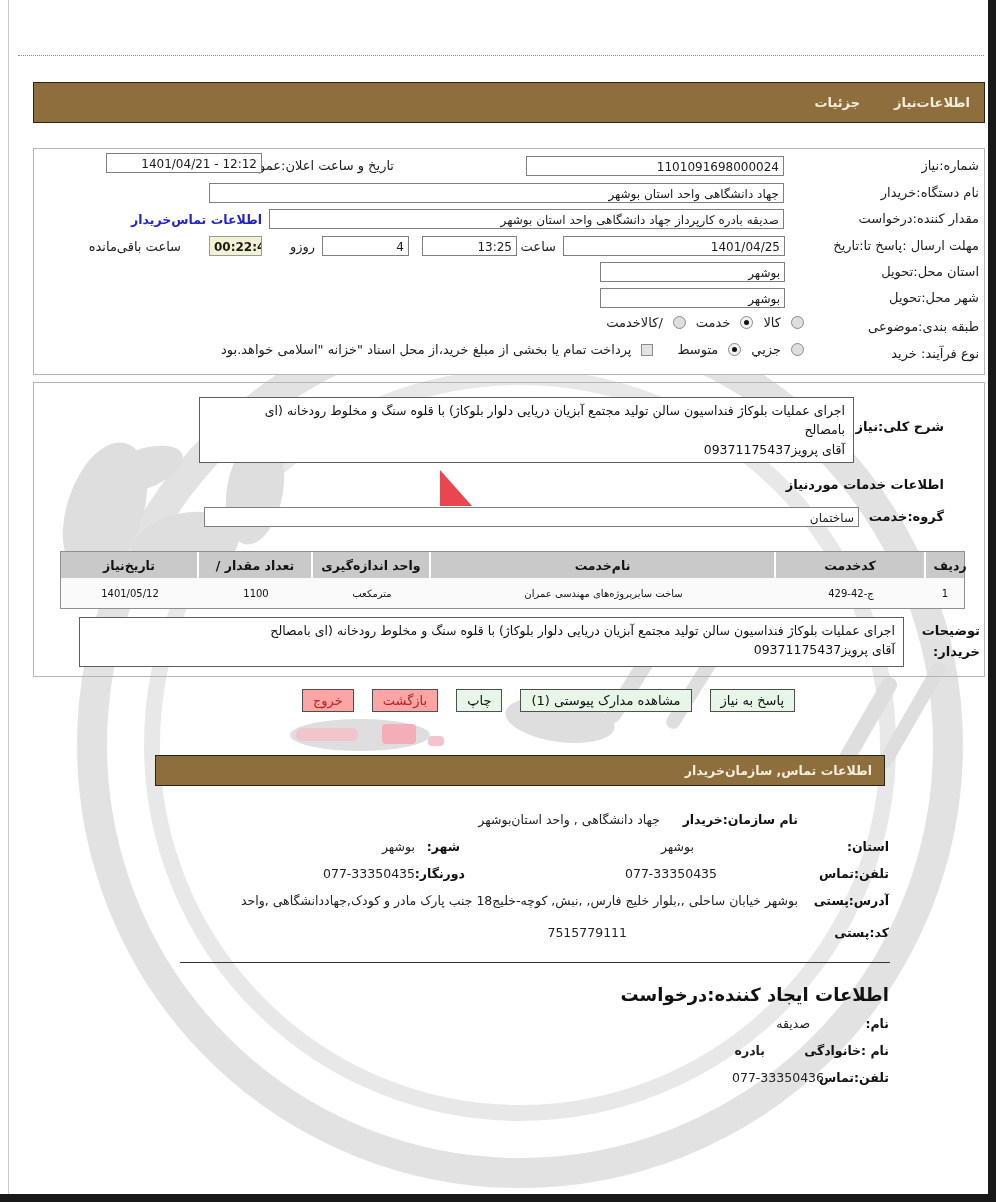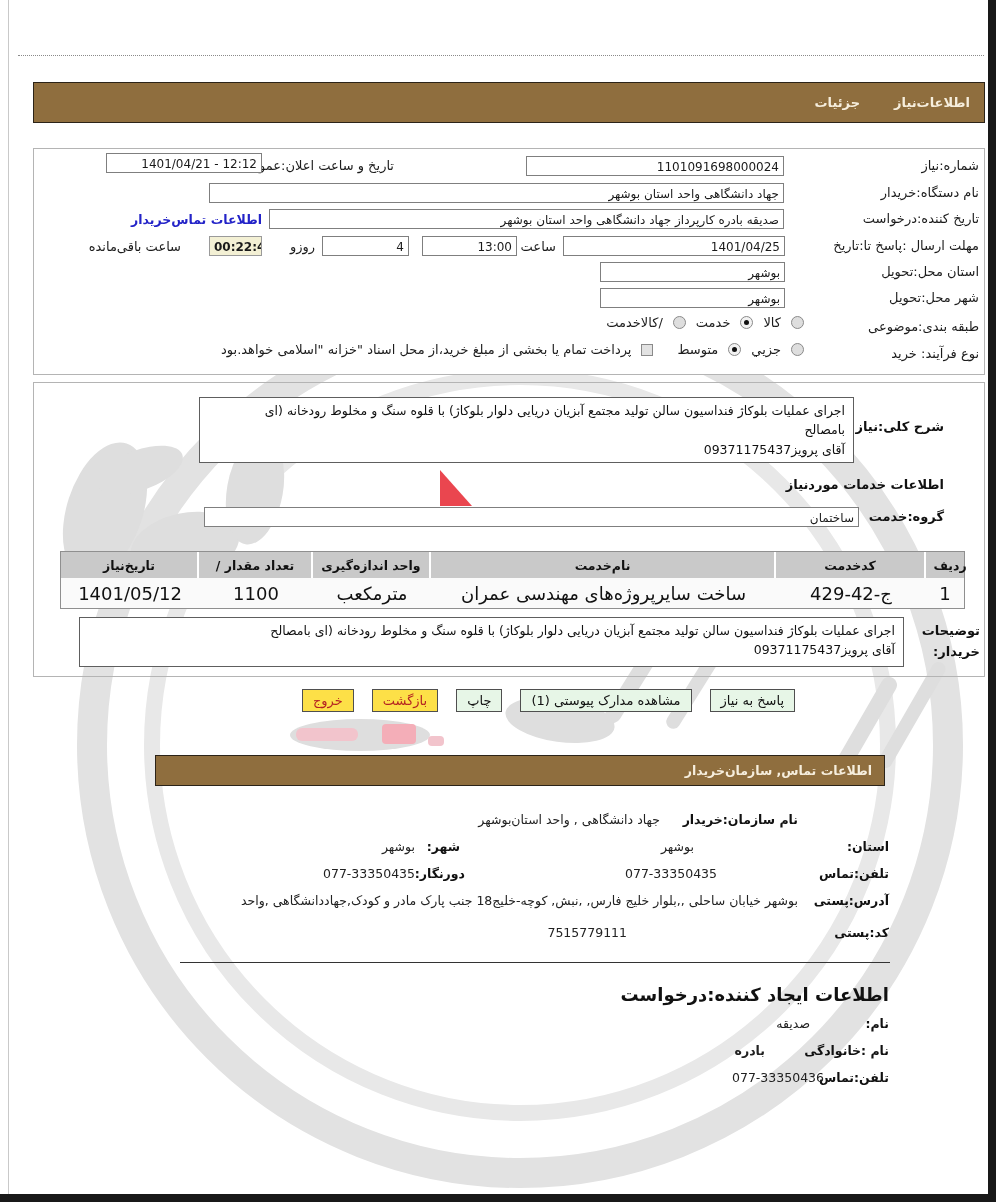--- a/index.html
+++ b/index.html
@@ -44,30 +44,30 @@
   .opt-label{font-size:13px;color:#1c1c1c;white-space:nowrap;}
   
   .descbox{border:1px solid #5e5e5e;background:#fff;box-sizing:border-box;
     font-size:12.5px;color:#111;text-align:right;direction:rtl;padding:3px 8px;line-height:1.55;}
   .secheader{font-size:13px;font-weight:bold;color:#111;white-space:nowrap;}
   
   .grid{border:1px solid #8f8f8f;background:#fff;box-sizing:border-box;}
   .grow{display:flex;direction:rtl;}
   .gh{background:#c9c9c9;font-weight:bold;font-size:12.5px;color:#111;
     display:flex;align-items:center;justify-content:center;height:26px;box-sizing:border-box;}
-  .gc{background:#fafafa;font-size:18px;color:#111;display:flex;align-items:center;
+  .gc{background:#fafafa;font-size:10px;color:#111;display:flex;align-items:center;
     justify-content:center;height:30px;box-sizing:border-box;}
   .ghead{gap:2px;background:#fff;}
   
   .btnrow{top:689px;right:201px;display:flex;direction:rtl;gap:18px;}
   .btn{height:23px;box-sizing:border-box;border:1px solid #4f4f4f;font-size:13px;
     display:flex;align-items:center;justify-content:center;padding:0 10px;
     font-family:"DejaVu Sans",sans-serif;cursor:pointer;white-space:nowrap;}
   .btn.green{background:#e7f6e7;color:#111;}
-  .btn.pink{background:#fde047;color:#b42222;}
+  .btn.pink{background:#fca5a5;color:#b42222;}
   
   .clabel{font-size:12.5px;font-weight:bold;color:#111;white-space:nowrap;}
   .cvalue{font-size:12.5px;color:#222;white-space:nowrap;}
   .divider{left:180px;top:962px;width:710px;height:0;border-top:1px solid #333;}
   .wm{left:0;top:0;width:996px;height:1202px;pointer-events:none;}
   .content{position:absolute;inset:0;}
 </style>
 </head>
 <body>
 
@@ -104,39 +104,39 @@
   <div class="abs dotted-line"></div>
 
   <div class="abs brownbar tabbar rtl">
     <span class="tab">اطلاعات‌نیاز</span>
     <span class="tab">جزئیات</span>
   </div>
 
   <div class="abs panel box1" style="position:absolute;">
     <span class="abs flabel" style="right:5px;top:9px;">شماره:نیاز</span>
     <span class="abs flabel" style="right:5px;top:36px;">نام دستگاه:خریدار</span>
-    <span class="abs flabel" style="right:5px;top:62px;">تاریخ کننده:درخواست</span>
+    <span class="abs flabel" style="right:5px;top:62px;">مقدار کننده:درخواست</span>
     <span class="abs flabel" style="right:5px;top:89px;margin-left:23px;">مهلت ارسال :پاسخ تا:تاریخ</span>
     <span class="abs flabel" style="right:5px;top:115px;">استان محل:تحویل</span>
     <span class="abs flabel" style="right:5px;top:141px;">شهر محل:تحویل</span>
     <span class="abs flabel" style="right:5px;top:170px;">طبقه بندی:موضوعی</span>
     <span class="abs flabel" style="right:5px;top:197px;">نوع فرآیند: خرید</span>
 
     <div class="abs inp ltr" style="right:200px;top:7px;width:258px;">1101091698000024</div>
     <span class="abs flabel" style="right:590px;top:9px;">تاریخ و ساعت اعلان:عمومی</span>
     <div class="abs inp ltr" style="right:722px;top:4px;width:156px;">1401/04/21 - 12:12</div>
 
     <div class="abs inp" style="right:200px;top:34px;width:575px;">جهاد دانشگاهی واحد استان بوشهر</div>
 
     <div class="abs inp" style="right:200px;top:60px;width:515px;">صدیقه بادره کارپرداز جهاد دانشگاهی واحد استان بوشهر</div>
     <span class="abs link" style="right:722px;top:63px;">اطلاعات تماس‌خریدار</span>
 
     <div class="abs inp ltr" style="right:199px;top:87px;width:222px;">1401/04/25</div>
     <span class="abs flabel" style="right:428px;top:90px;">ساعت</span>
-    <div class="abs inp ltr" style="right:467px;top:87px;width:95px;">13:00</div>
+    <div class="abs inp ltr" style="right:467px;top:87px;width:95px;">13:25</div>
     <div class="abs inp ltr" style="right:575px;top:87px;width:87px;">4</div>
     <span class="abs flabel" style="right:669px;top:90px;">روزو</span>
     <div class="abs inp timer ltr" style="right:722px;top:87px;width:53px;">00:22:47</div>
     <span class="abs flabel" style="right:803px;top:90px;">ساعت باقی‌مانده</span>
 
     <div class="abs inp" style="right:199px;top:113px;width:185px;">بوشهر</div>
     <div class="abs inp" style="right:199px;top:139px;width:185px;">بوشهر</div>
 
     <div class="abs optrow" style="right:180px;top:166px;">
       <span class="radio"></span>

